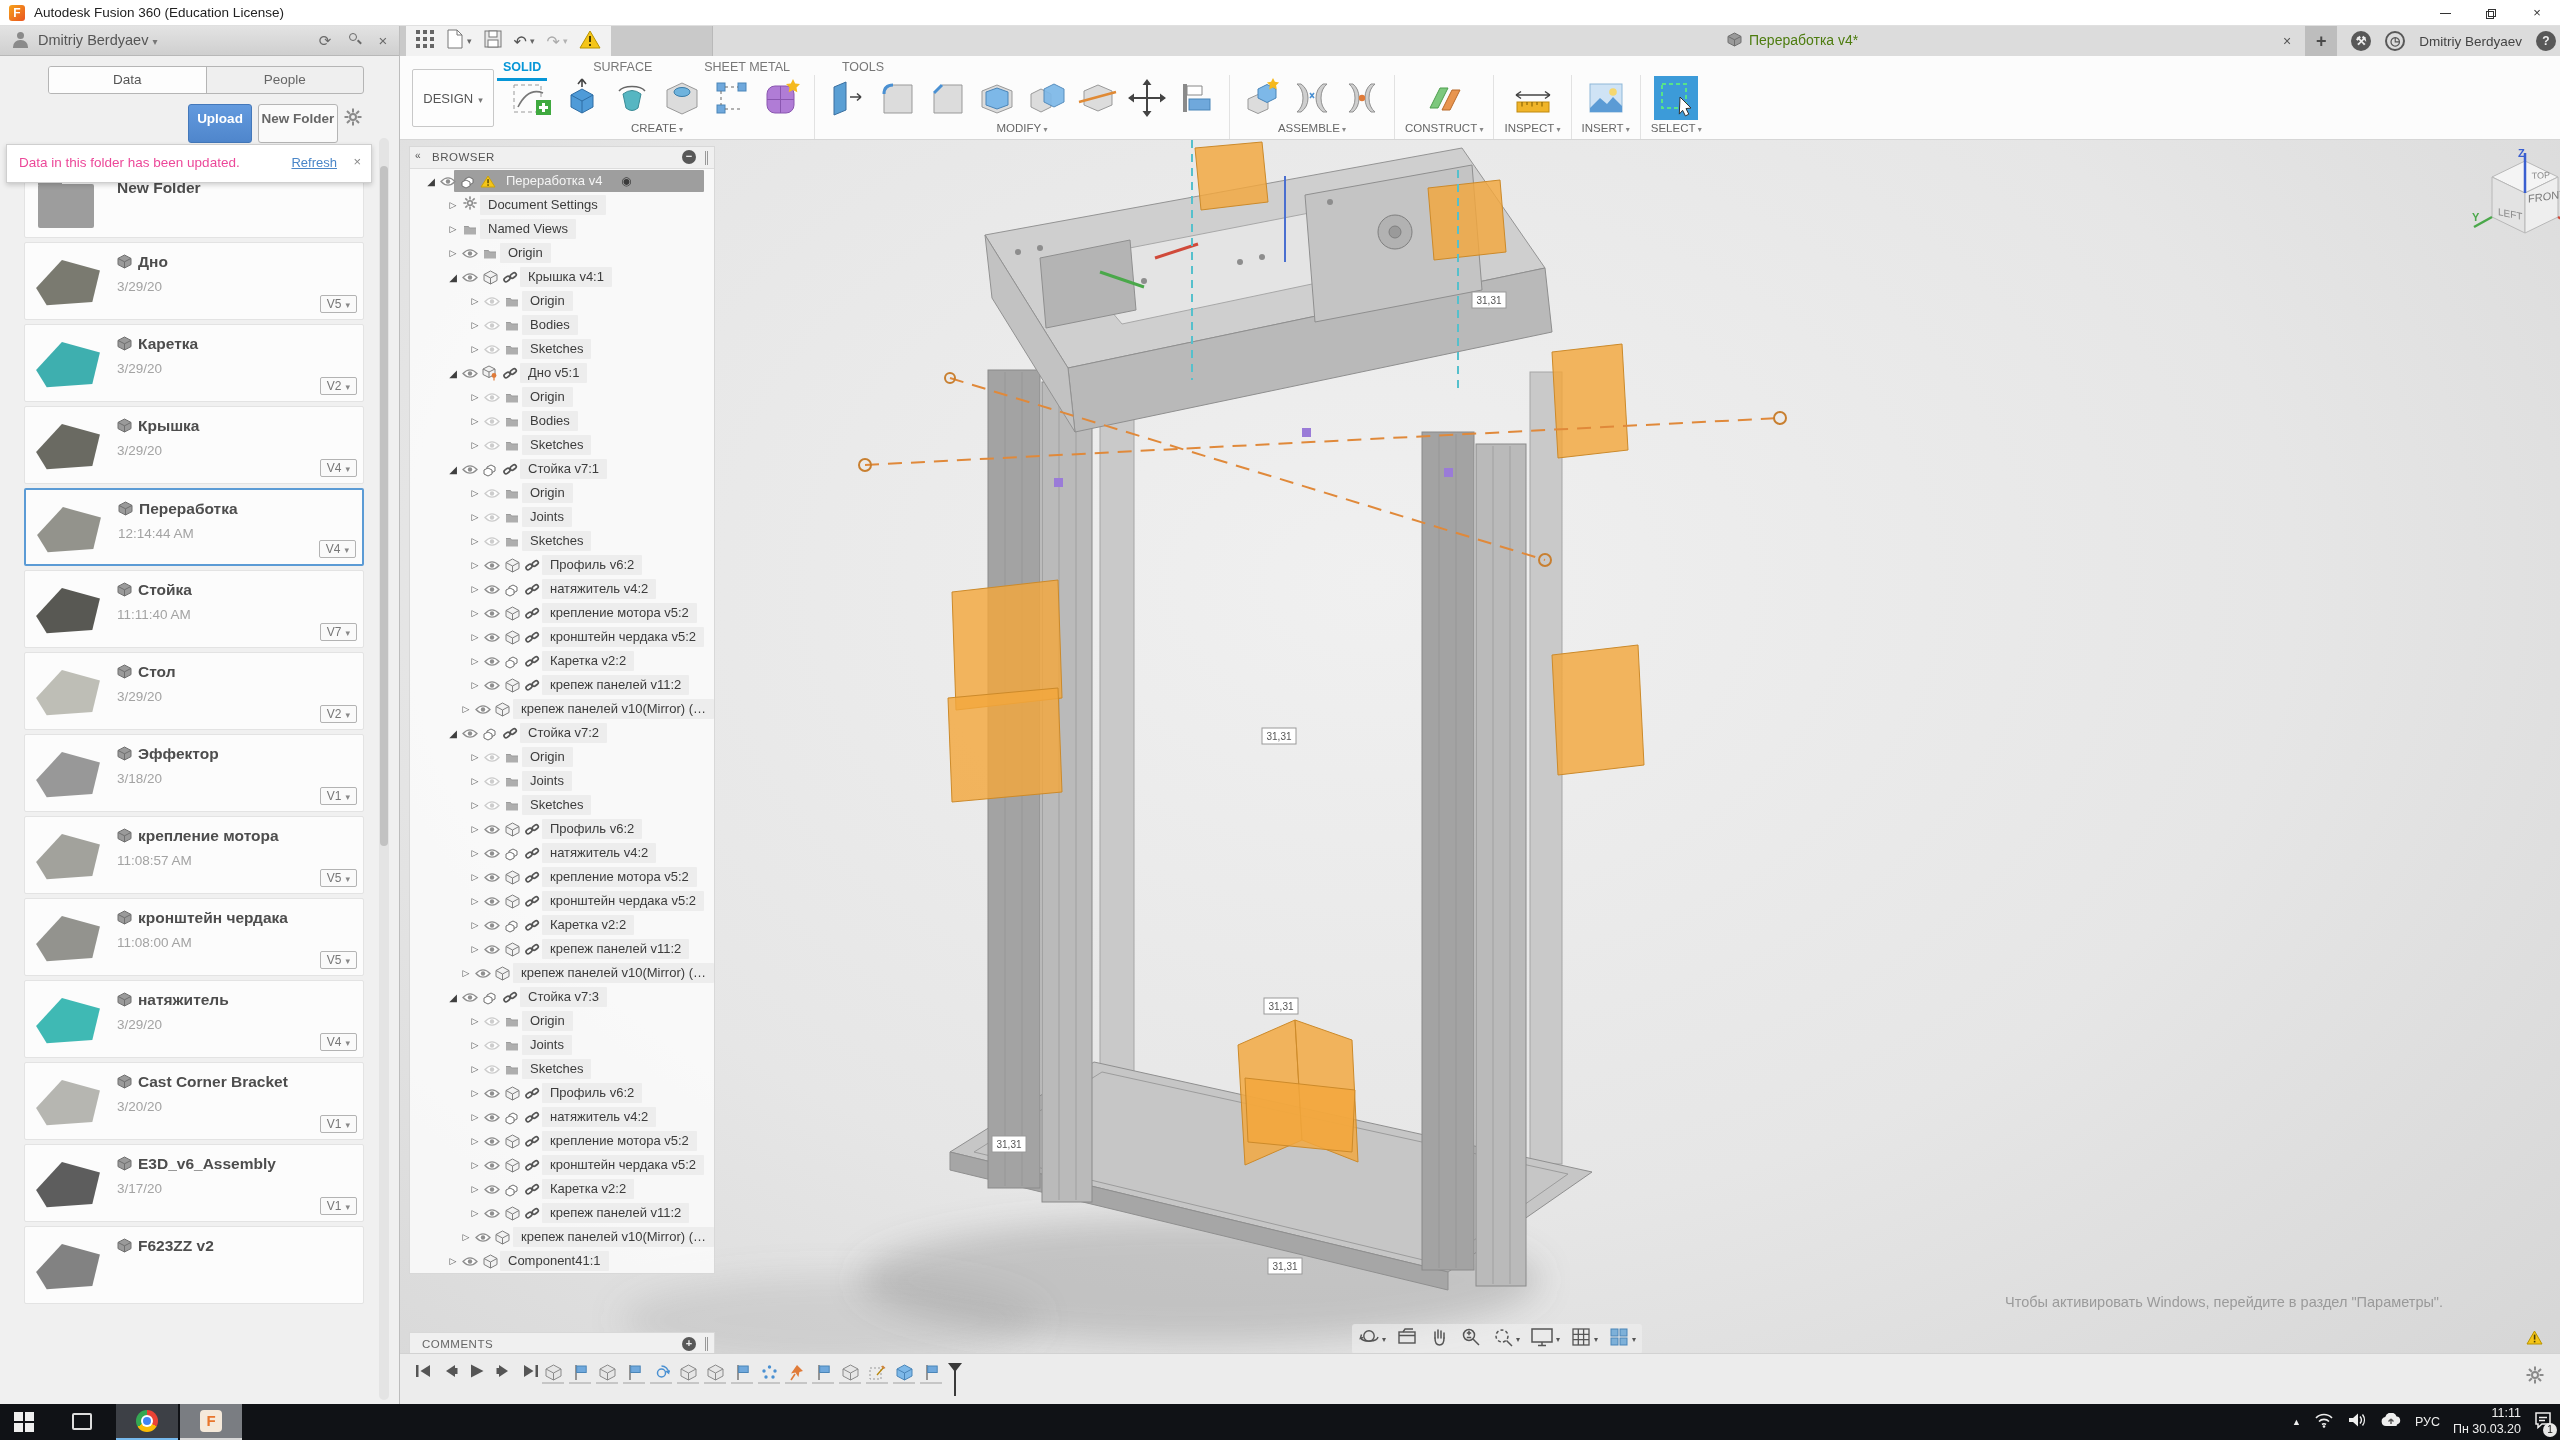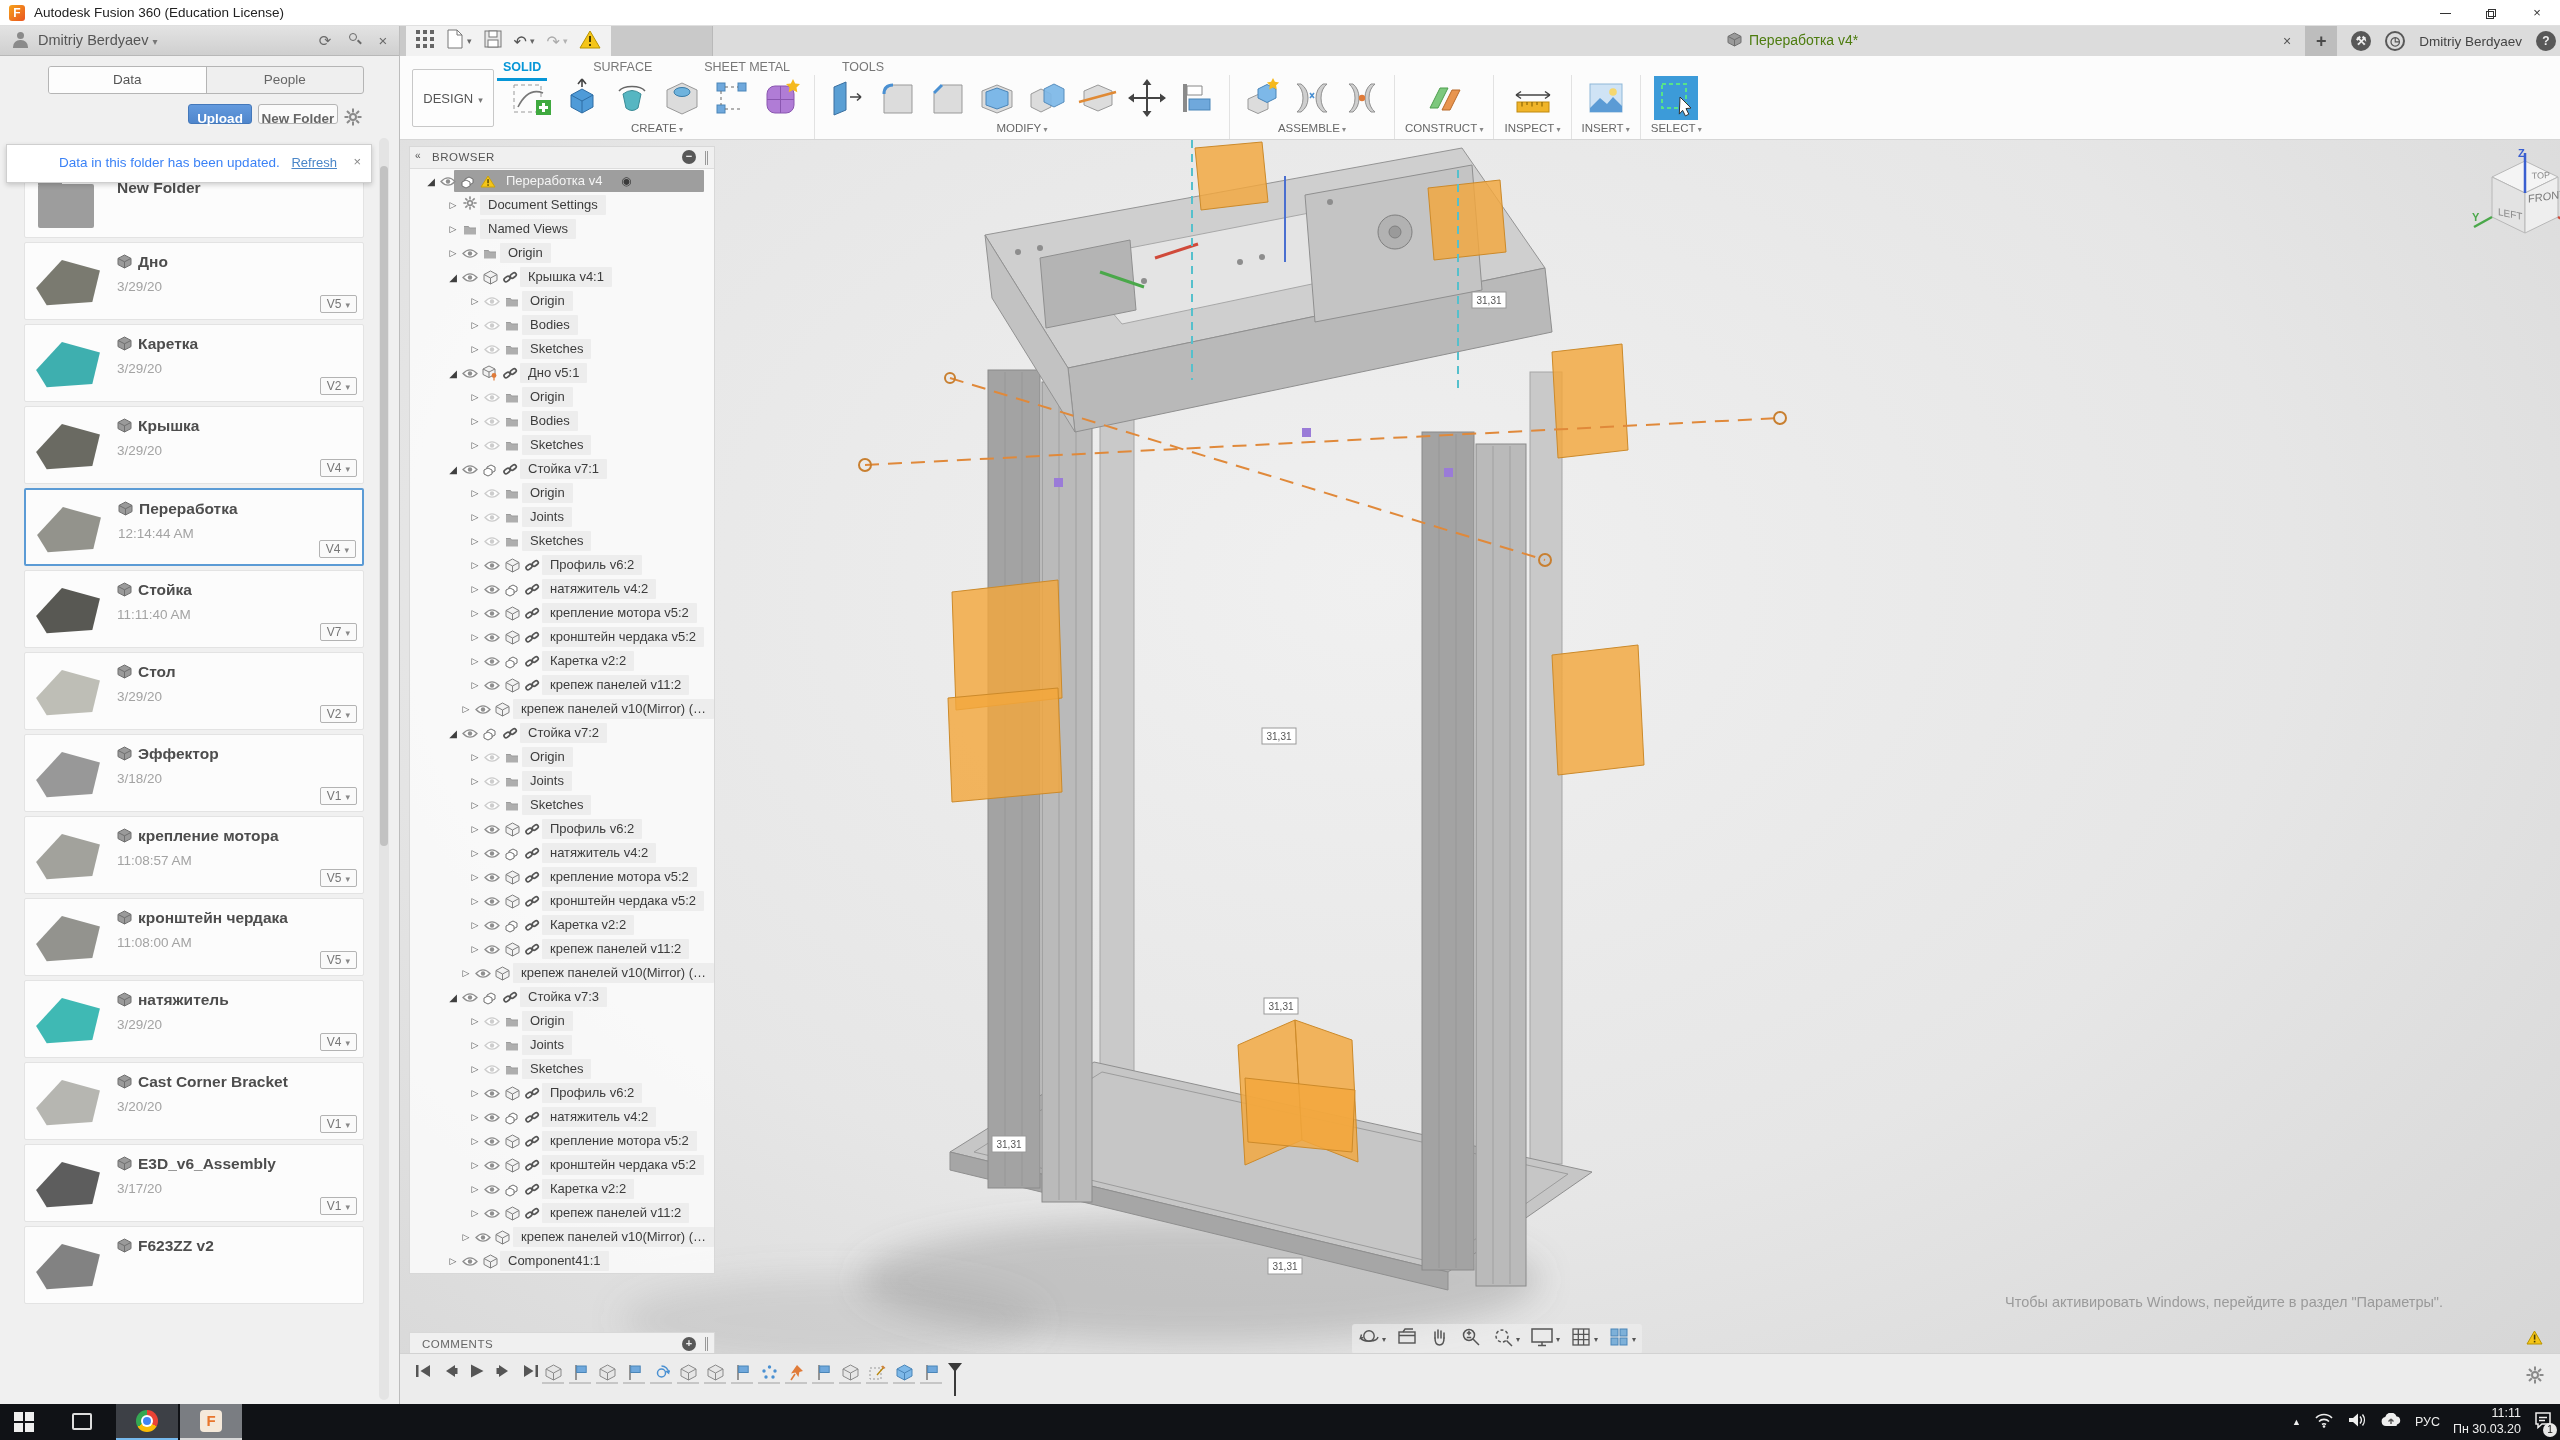--- a/index.html
+++ b/index.html
@@ -26,26 +26,26 @@
   #dp-username { position:absolute; left:38px; top:6px; font-size:14.5px; color:#555; }
   .dp-caret { font-size:10px; color:#777; }
   .dp-hicon { position:absolute; top:4px; width:24px; height:22px; color:#6a6a6a; font-size:15px; text-align:center; line-height:22px; }
   .searchglyph { position:relative; display:inline-block; width:14px; height:14px; }
   .searchglyph i { position:absolute; left:1px; top:1px; width:8px; height:8px; border:1.6px solid #6a6a6a; border-radius:50%; }
   .searchglyph u { position:absolute; left:9px; top:9px; width:5px; height:1.8px; background:#6a6a6a; transform:rotate(45deg); }
   #dp-tabs { position:absolute; left:48px; top:40px; width:316px; height:28px; border:1px solid #b5b5b5; border-radius:3px; display:flex; background:#efefef; overflow:hidden; }
   .dp-tab { flex:1; text-align:center; line-height:26px; font-size:13.5px; color:#666; }
   .dp-tab.active { background:#fdfdfd; color:#555; }
   .dp-tab + .dp-tab { border-left:1px solid #b5b5b5; }
-  .btn { position:absolute; height:20px; border-radius:3px; font-size:13.5px; font-weight:bold; text-align:center; line-height:28px; }
+  .btn { position:absolute; height:39px; border-radius:3px; font-size:13.5px; font-weight:bold; text-align:center; line-height:28px; }
   #btn-upload { left:188px; top:78px; width:64px; background:linear-gradient(#639ade,#4f86cc); border:1px solid #4478ba; color:#fff; }
   #btn-newfolder { left:258px; top:78px; width:80px; background:#fafafa; border:1px solid #b5b5b5; color:#666; }
   #dp-gear { position:absolute; left:344px; top:82px; }
   #dp-notif { position:absolute; left:6px; top:118px; width:366px; height:39px; background:#fff; border:1px solid #cfcfcf; box-shadow:0 2px 5px rgba(0,0,0,.18); z-index:6; }
-  #dp-notif .txt { position:absolute; left:12px; top:10px; font-size:13.5px; color:#3b82f6;margin-left:40px; }
+  #dp-notif .txt { position:absolute; left:12px; top:10px; font-size:13.5px; color:#ec4899; }
   #dp-notif .lnk { position:absolute; right:34px; top:10px; font-size:13px; color:#4a86c8; text-decoration:underline; }
   #dp-notif .x { position:absolute; right:10px; top:9px; font-size:13px; color:#888; }
   #file-list { position:absolute; left:0; top:138px; right:0; bottom:0; }
   .fcard { position:relative; margin:4px 35px 0 24px; height:78px; background:#fcfcfc; border:1px solid #e3e3e3; border-radius:2px; }
   .fcard.sel { border:2px solid #5b9bd5; }
   .fthumb { position:absolute; left:5px; top:9px; width:76px; height:58px; }
   .fthumb .blob { width:100%; height:100%; clip-path:polygon(8% 62%, 42% 14%, 92% 32%, 82% 86%, 22% 92%); opacity:.92; }
   .fthumb .folder { position:absolute; left:8px; top:6px; width:56px; height:44px; background:#9d9d9d; border-radius:2px; }
   .fthumb .folder:before { content:""; position:absolute; left:0; top:-6px; width:24px; height:7px; background:#9d9d9d; border-radius:2px 2px 0 0; }
   .fname { position:absolute; left:92px; top:10px; font-size:15.5px; font-weight:bold; color:#4d4d4d; white-space:nowrap; }

